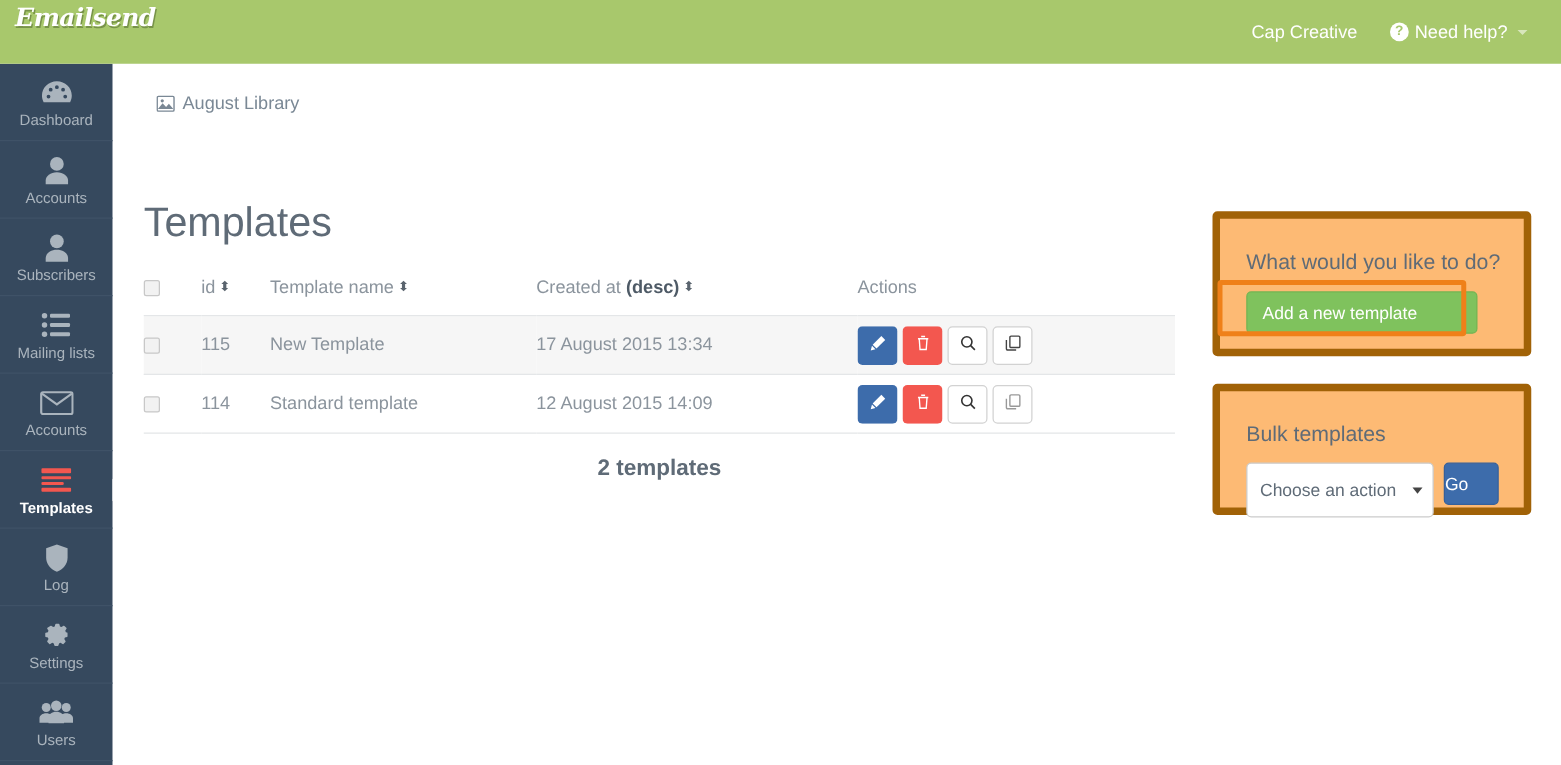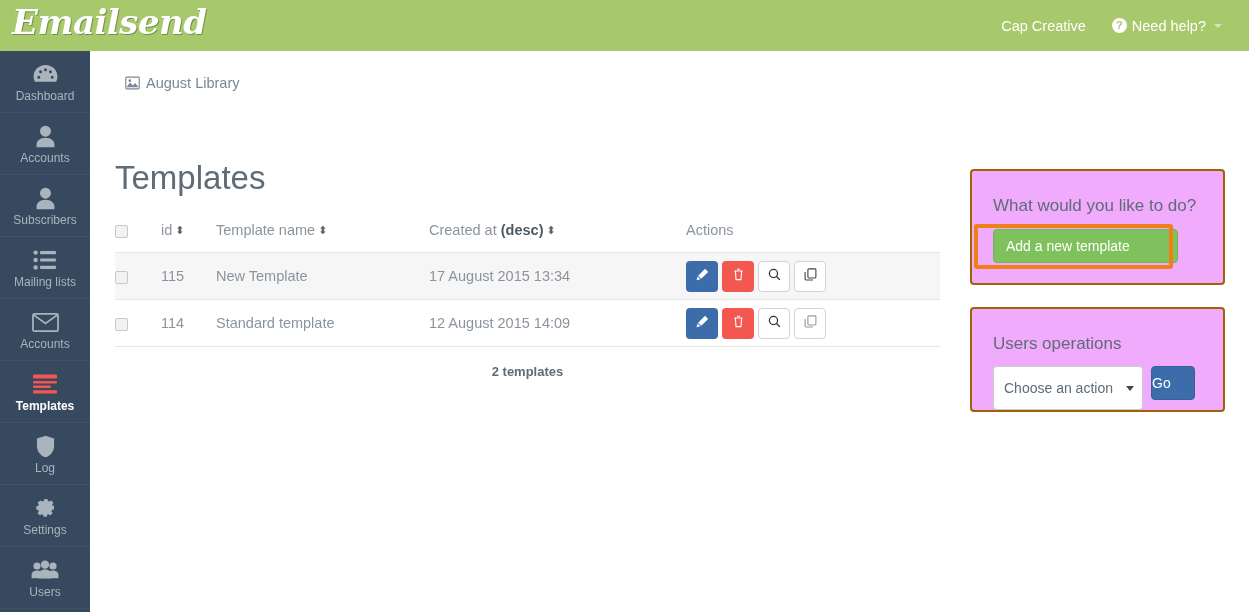--- a/index.html
+++ b/index.html
@@ -17,21 +17,21 @@
     position: absolute; top: 0; left: 0;
     width: 1249px; height: 51px;
     background: #a8c86c;
     z-index: 30;
   }
   .brand {
     position: absolute; left: 12px; top: 2px;
     font-family: "DejaVu Serif", serif;
     font-style: italic;
     font-weight: bold;
-    font-size: 34px;
+    font-size: 20px;
     color: #ffffff;
     letter-spacing: -0.5px;
     text-shadow: 1px 1px 0 rgba(60,80,30,0.45);
   }
   .topnav {
     position: absolute; right: 14px; top: 0;
     height: 51px;
     display: flex; align-items: center; gap: 0px;
   }
   .topnav-item {
@@ -177,30 +177,30 @@
     border: 1px solid transparent;
   }
   .btn-edit { background: #3d6cab; }
   .btn-del  { background: #f3574f; }
   .btn-prev { background: #ffffff; border: 1px solid #d2d2d2; }
   .btn-dup  { background: #ffffff; border: 1px solid #d2d2d2; }
   .tbl-footer {
     position: absolute; left: 25px; top: 313px;
     width: 825px;
     text-align: center;
-    font-size: 13px;
+    font-size: 18px;
     color: #5f6b77;
     font-weight: bold;
   }
 
   
   .panel {
     position: absolute;
-    background: #f0abfc;
-    border: 2px solid #a16207;
+    background: #fdba74;
+    border: 6px solid #a16207;
     border-radius: 4px;
   }
   #panel-actions { left: 880px; top: 118px; width: 255px; height: 116px; }
   #panel-bulk    { left: 880px; top: 256px; width: 255px; height: 105px; }
   .panel-title {
     position: absolute; left: 21px; top: 26px;
     font-size: 17px; color: #5f6b77;
     line-height: 1;
   }
   .btn-green {
@@ -511,21 +511,21 @@
   <div class="tbl-footer">2 templates</div>
 
   <div class="panel" id="panel-actions">
     <div class="panel-title">What would you like to do?</div>
     <div class="btn-green">
       <span>Add a new template</span>
     </div>
   </div>
 
   <div class="panel" id="panel-bulk">
-    <div class="panel-title">Users operations</div>
+    <div class="panel-title">Bulk templates</div>
     <div class="select-box">
       <span>Choose an action</span>
       <span class="sel-caret"></span>
     </div>
     <div class="btn-go">
       <span>Go</span>
     </div>
   </div>
 
 </div>

